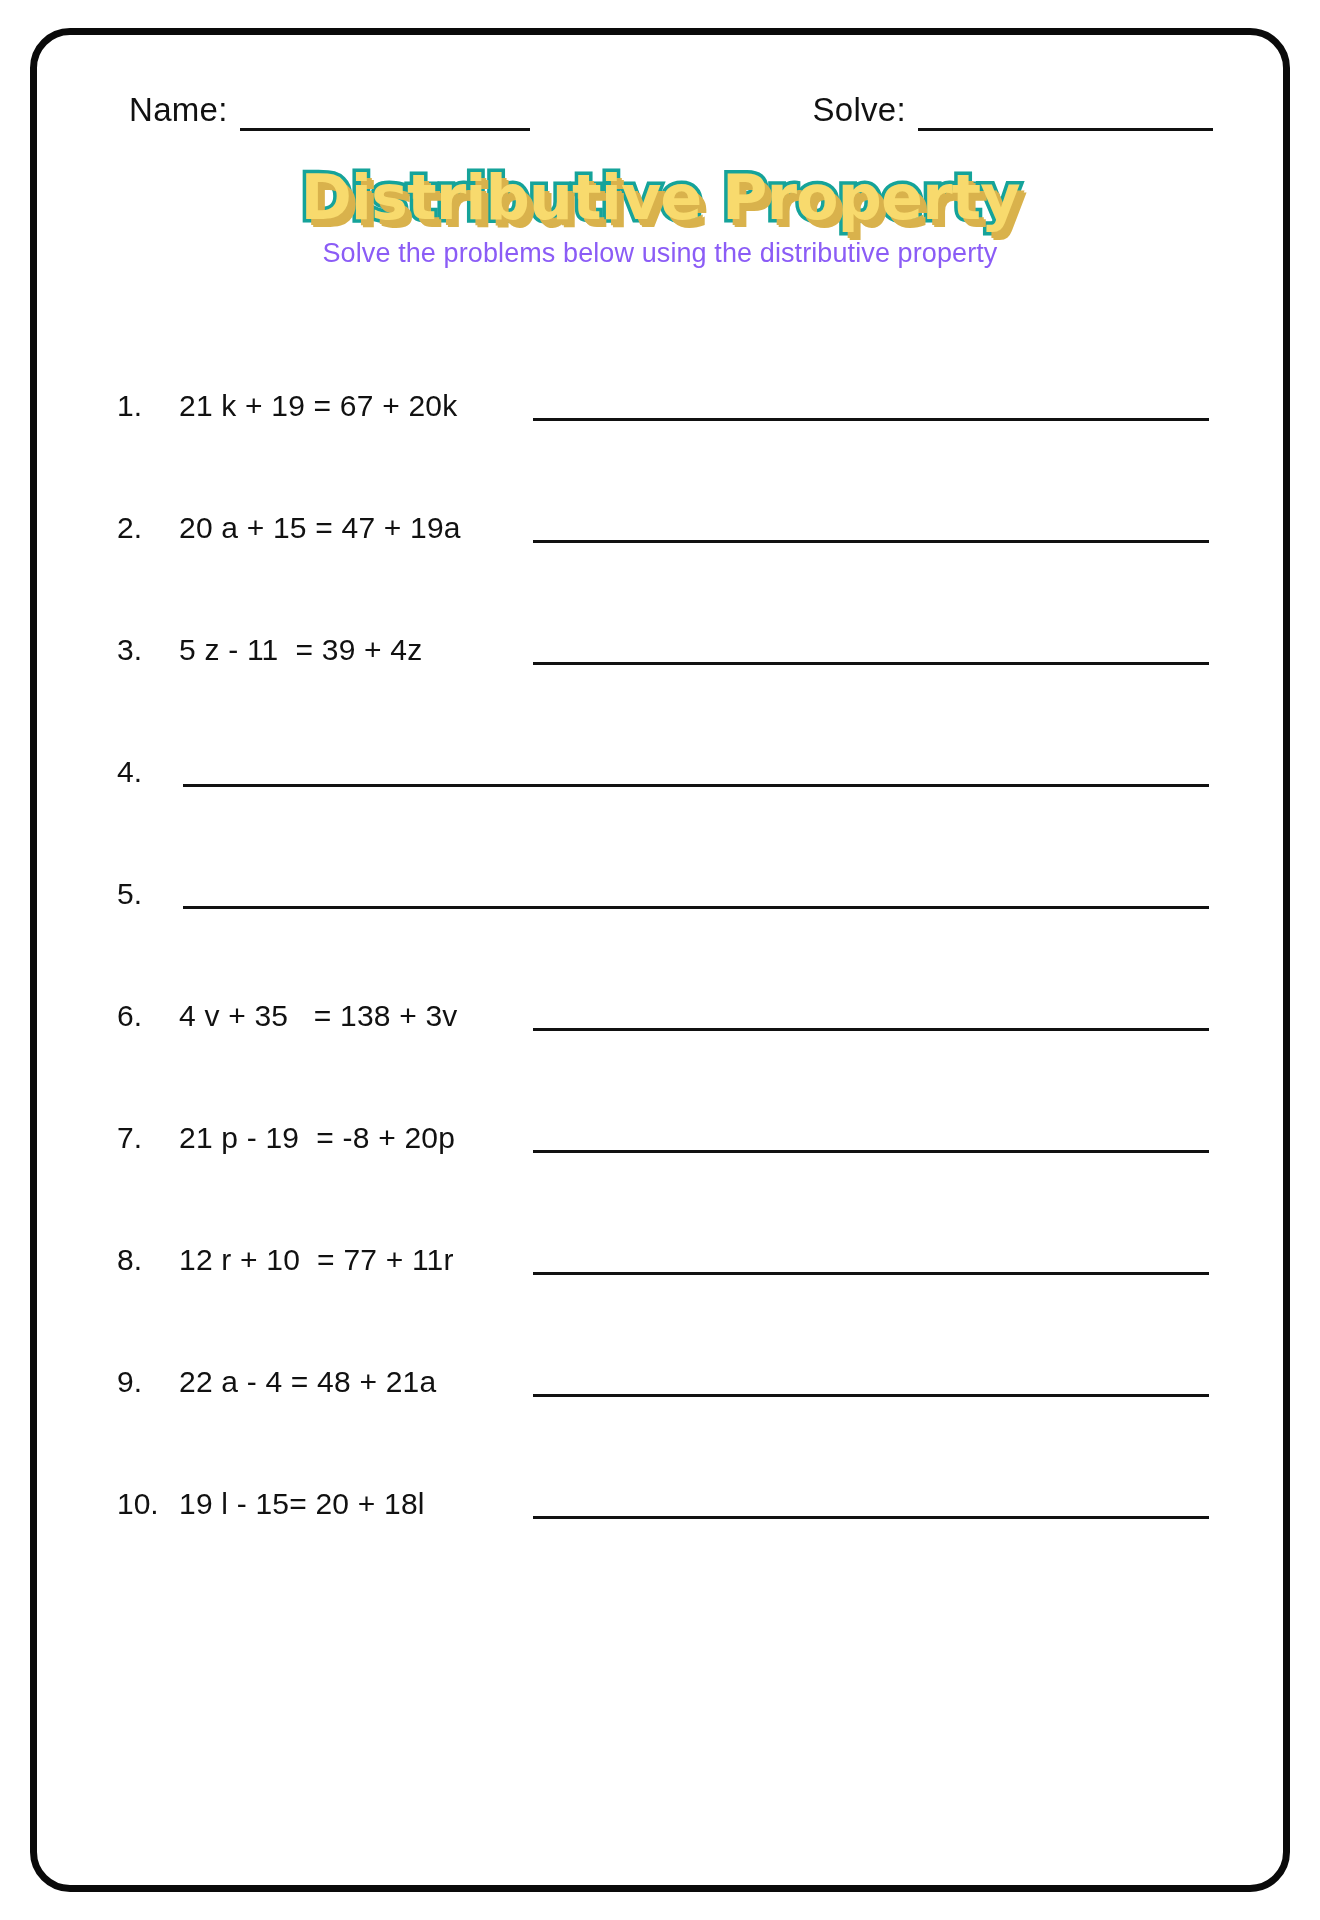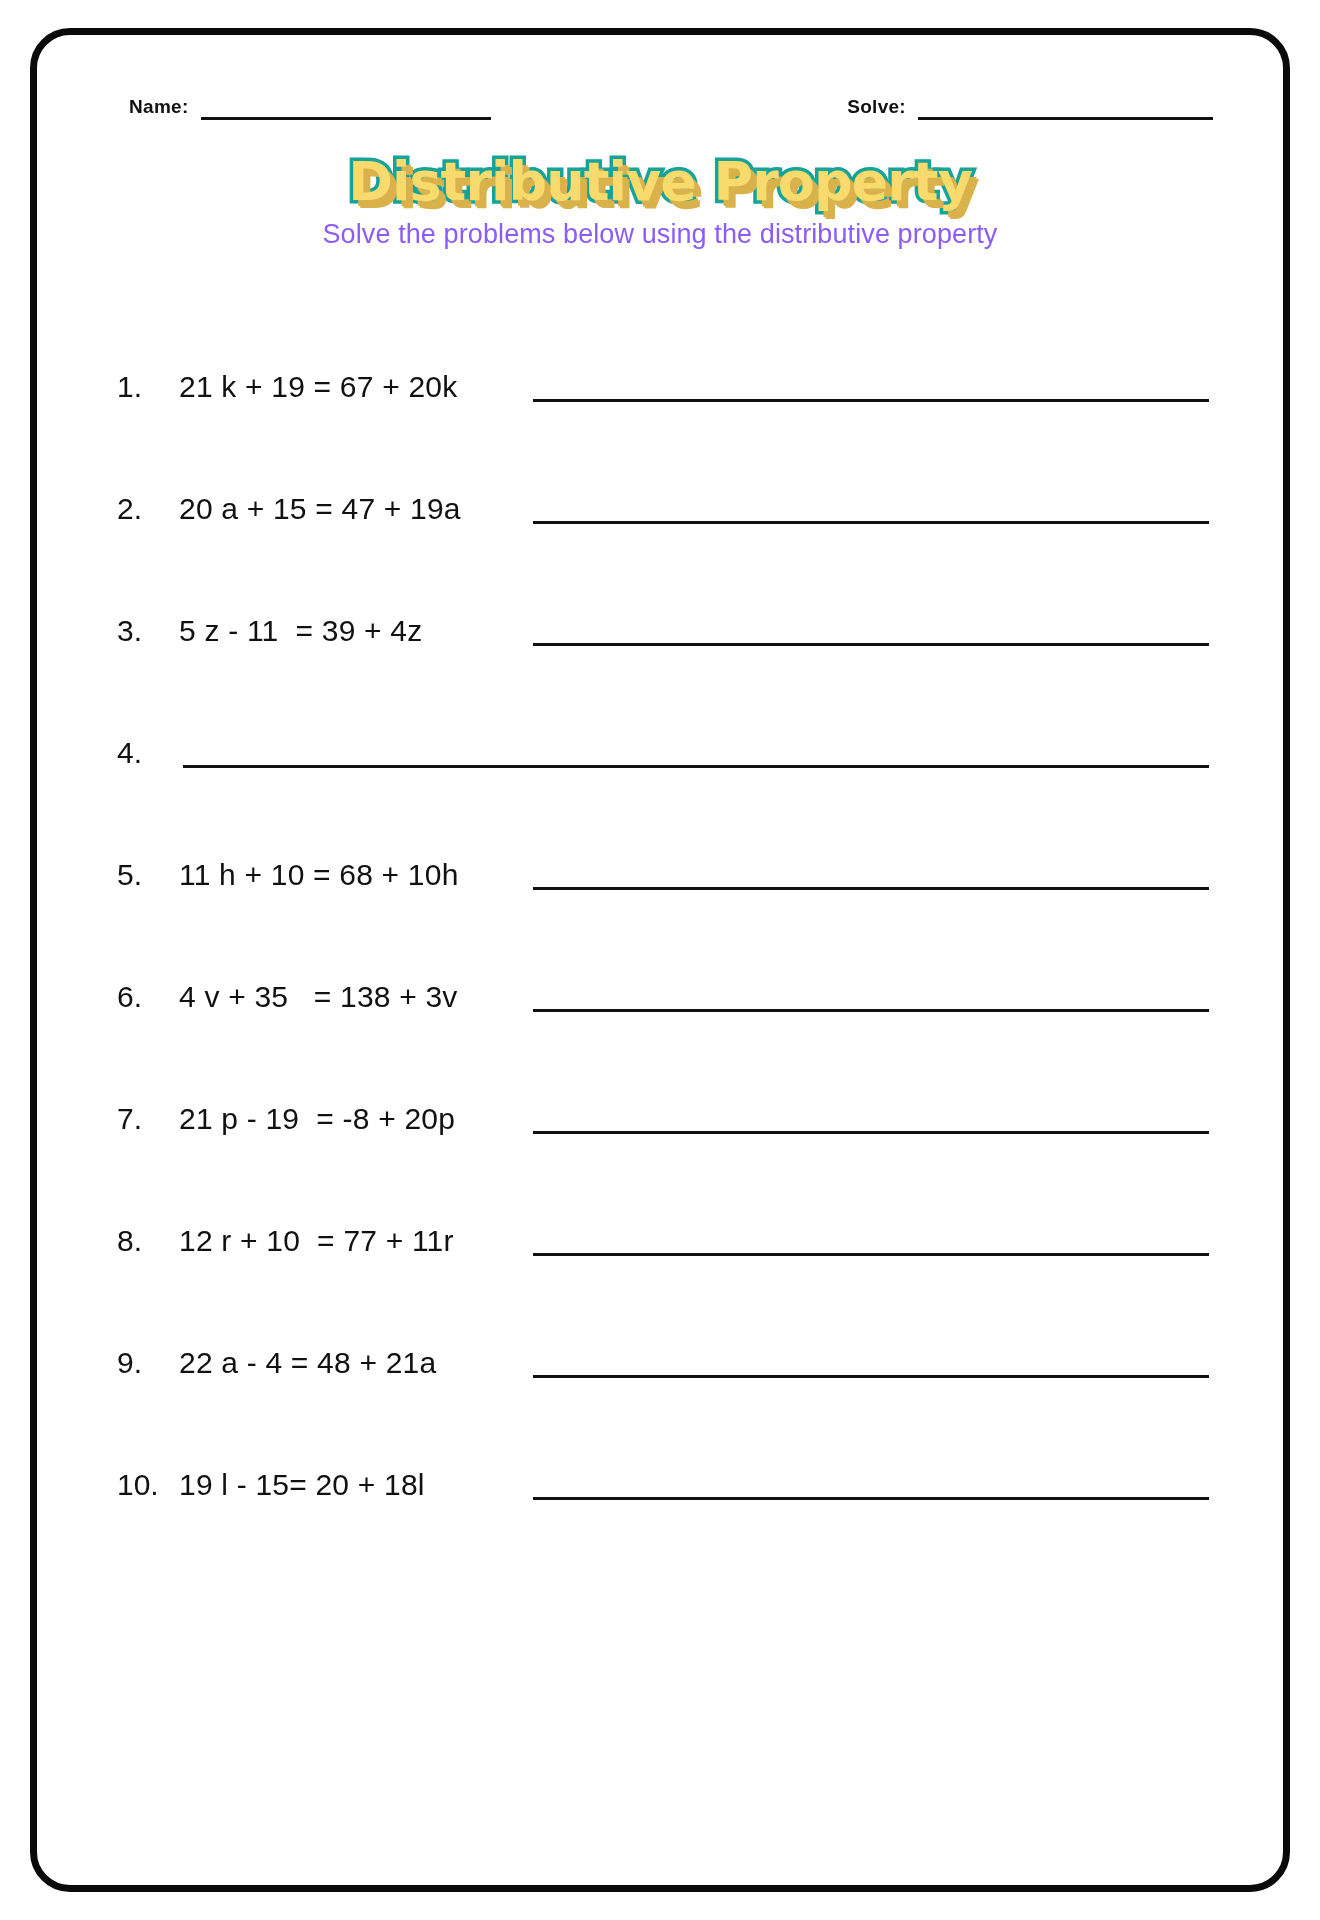--- a/index.html
+++ b/index.html
@@ -41,22 +41,22 @@
     align-items: flex-end;
     justify-content: space-between;
     padding: 0 10px 0 32px;
     margin-top: 14px;
   }
   .field {
     display: flex;
     align-items: flex-end;
   }
   .field-label {
-    font-size: 19px;
-    font-weight: bold;
+    font-size: 33px;
+    font-weight: normal;
     letter-spacing: .3px;
     white-space: nowrap;
     padding-bottom: 2px;
   }
   .field-line {
     border-bottom: 3px solid #111;
     margin-left: 12px;
     height: 26px;
   }
   .name-line { width: 290px; }
@@ -65,21 +65,21 @@
   
   .title-block {
     text-align: center;
     margin-top: 34px;
   }
   .title {
     position: relative;
     display: inline-block;
     font-family: "DejaVu Sans", sans-serif;
     font-weight: bold;
-    font-size: 54px;
+    font-size: 62px;
     letter-spacing: -1px;
     line-height: 1.05;
     color: #f8da6d;
     -webkit-text-stroke: 7px #15a39a;
     paint-order: stroke fill;
     text-shadow:
        5px 6px 0 #d9b24c,
        7px 8px 0 #d9b24c;
   }
   .subtitle {
@@ -168,21 +168,20 @@
         <span class="p-answer"></span>
       </div>
 
       <div class="problem">
         <span class="p-num">4.</span>
         <span class="p-answer"></span>
       </div>
 
       <div class="problem">
         <span class="p-num">5.</span>
-        <span class="p-text">11 h + 10 = 68 + 10h</span>
         <span class="p-answer"></span>
       </div>
 
       <div class="problem">
         <span class="p-num">6.</span>
         <span class="p-text">4 v + 35   = 138 + 3v</span>
         <span class="p-answer"></span>
       </div>
 
       <div class="problem">

